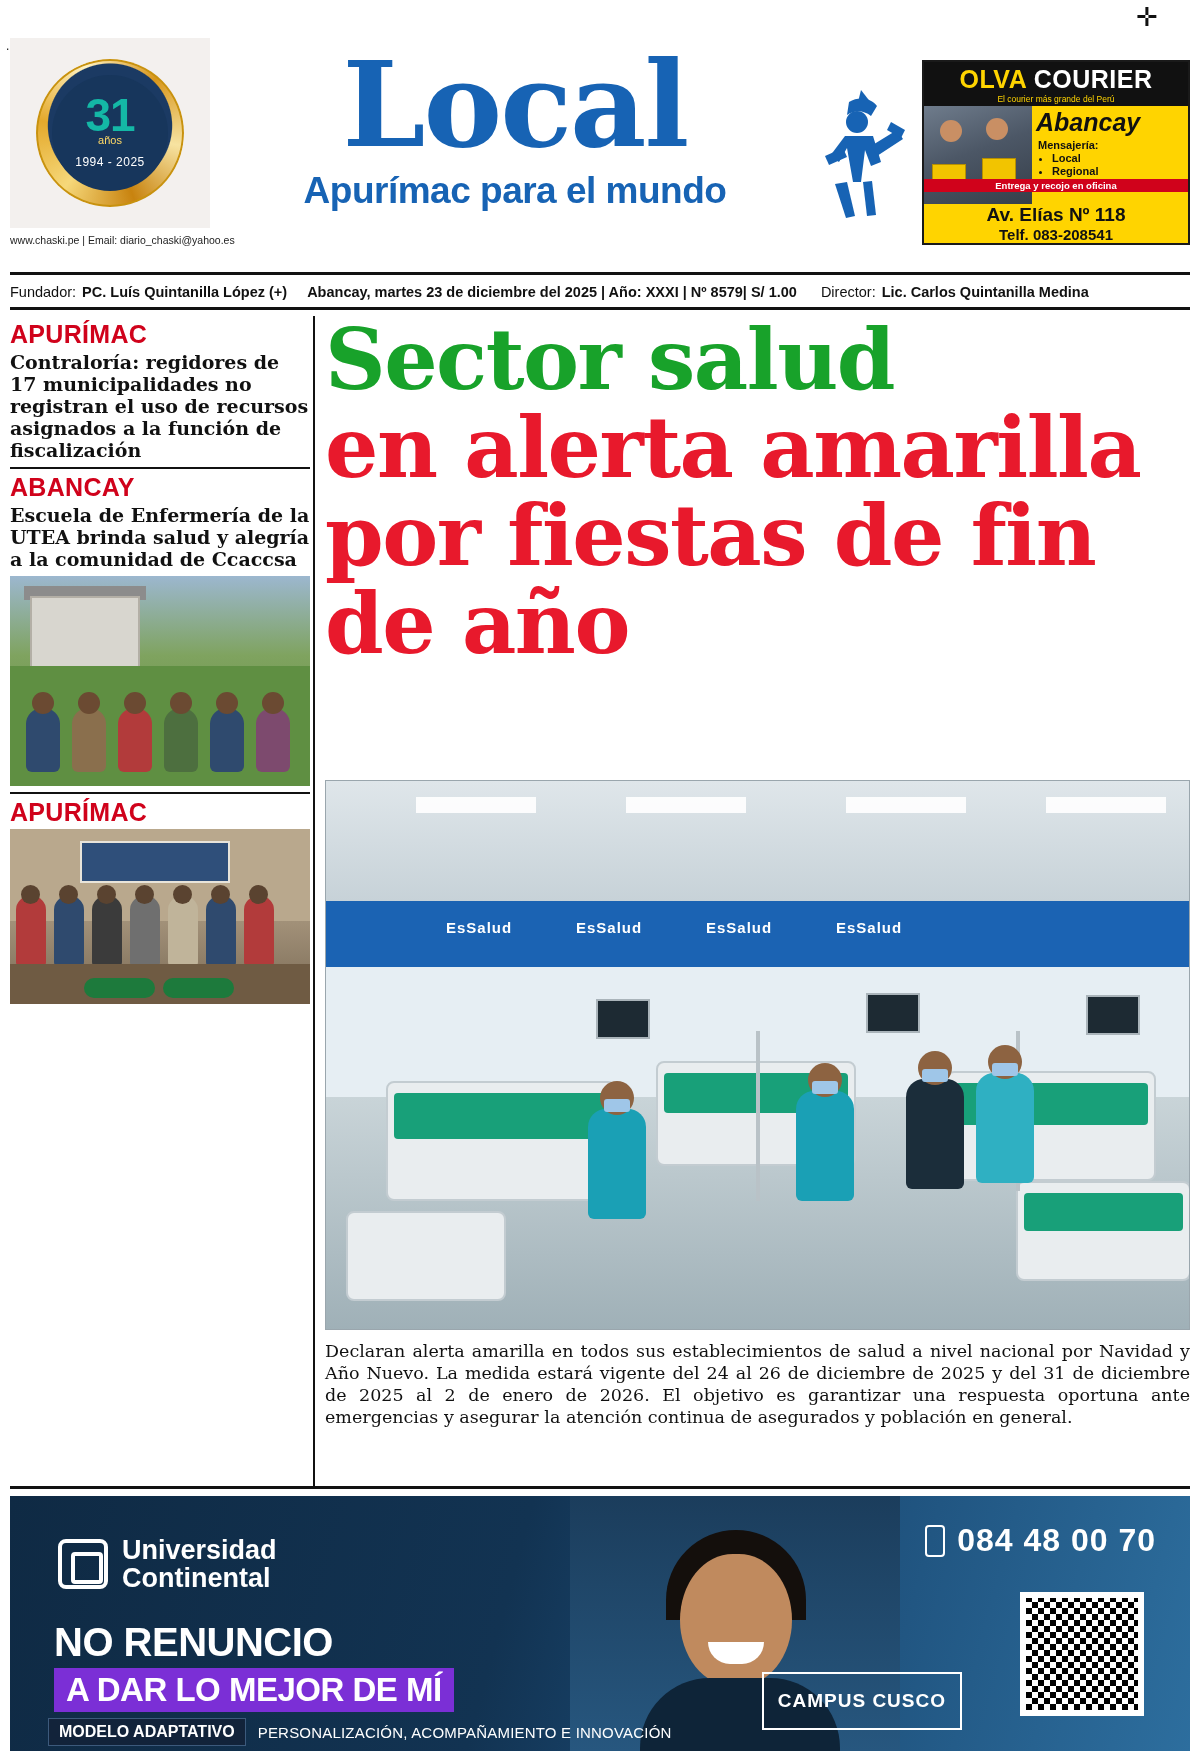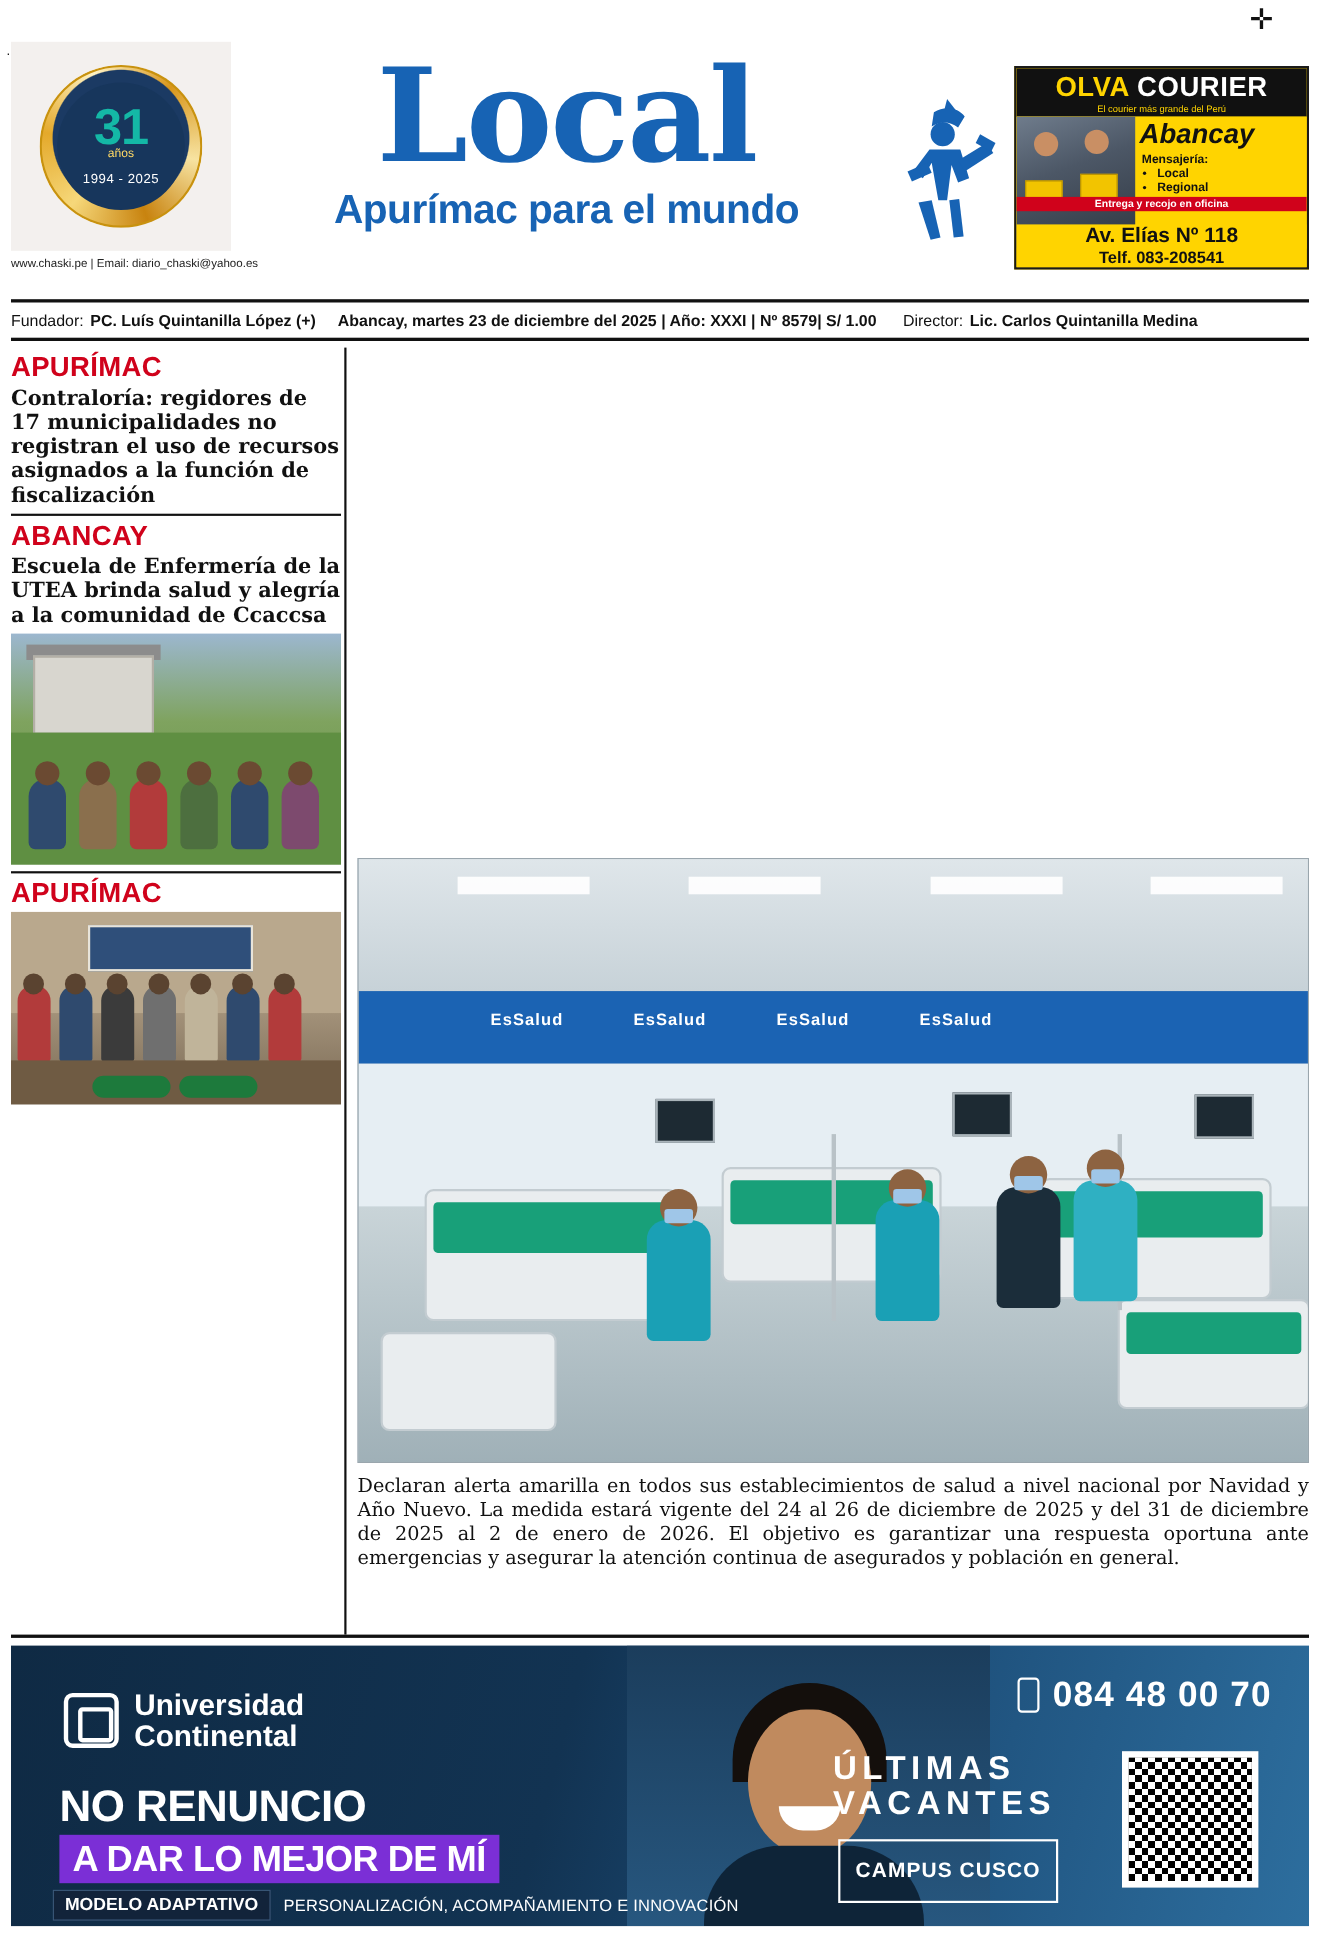--- a/index.html
+++ b/index.html
@@ -350,20 +350,25 @@
         </div>
         <div class="table"></div>
         <div class="logos">
             <span></span>
             <span></span>
           </div>
       </div>
     </div>
   </div>
 
+  <div class="main-col">
+    <h1 class="big-h1 green">Sector salud</h1>
+    <h1 class="big-h1 red">en alerta amarilla</h1>
+    <h1 class="big-h1 red">por fiestas de fin de año</h1>
+  </div>
 
   <div class="hero">
     <div class="ceiling"></div>
     <div class="light" style="left:90px;"></div>
     <div class="light" style="left:300px;"></div>
     <div class="light" style="left:520px;"></div>
     <div class="light" style="left:720px;"></div>
     <div class="wallband">
       <span class="lbl" style="left:120px;">EsSalud</span>
       <span class="lbl" style="left:250px;">EsSalud</span>
@@ -441,24 +446,20 @@
     <div class="ad-foot">
       <span class="ad-chip">MODELO ADAPTATIVO</span>
       <span class="ad-sub">PERSONALIZACIÓN, ACOMPAÑAMIENTO E INNOVACIÓN</span>
     </div>
 
     <div class="ad-phone">
       <span class="pico"></span>
       <span class="num">084 48 00 70</span>
     </div>
 
-    <div class="ad-vac">
-      <div class="v1">ÚLTIMAS</div>
-      <div class="v2">VACANTES</div>
-    </div>
     <div class="ad-campus">CAMPUS CUSCO</div>
 
     <div class="ad-qr">
       <div class="qr-grid"></div>
     </div>
   </div>
 
 </div>
 
 </body></html>

